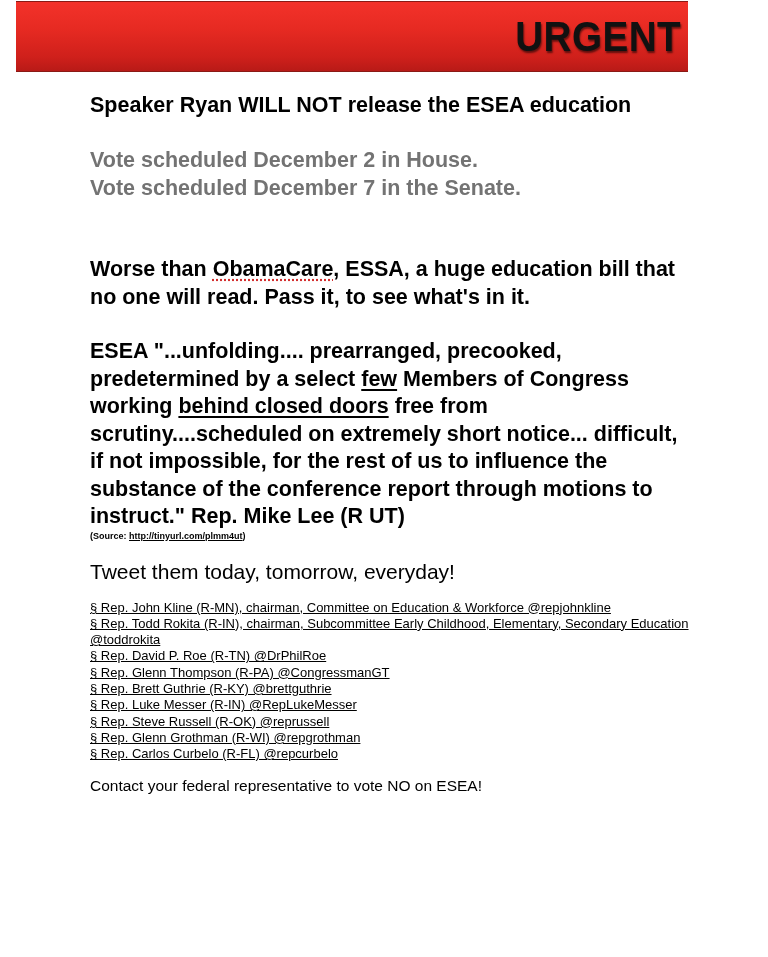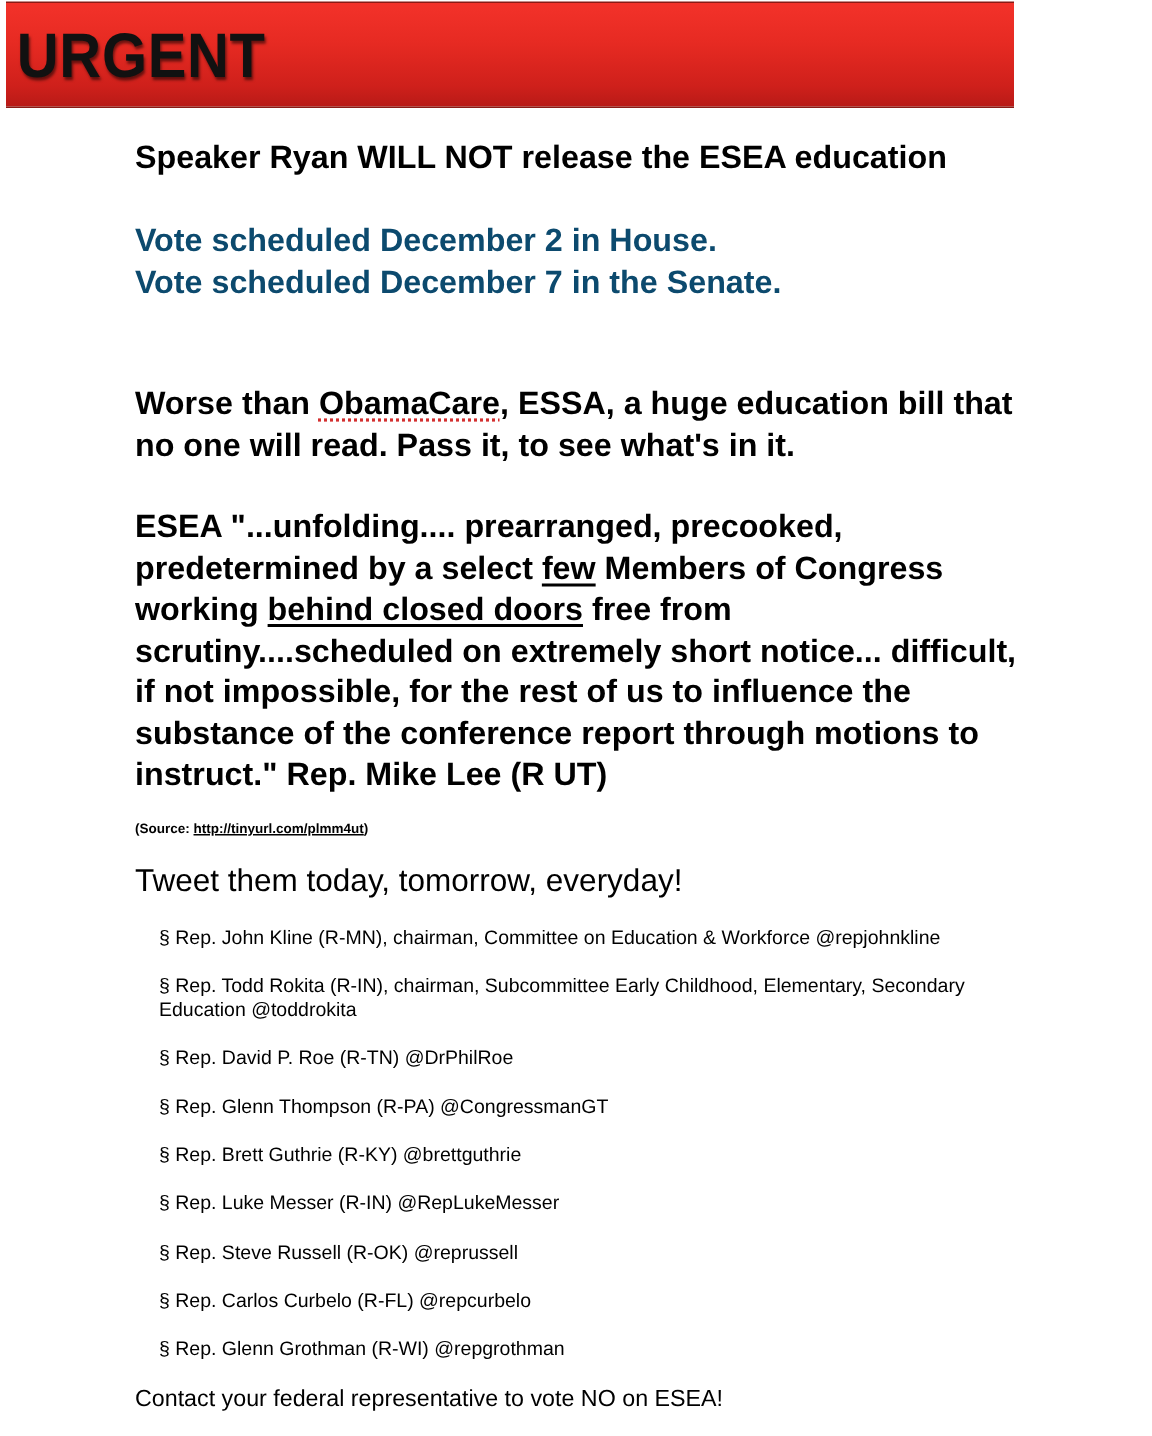--- a/index.html
+++ b/index.html
@@ -1,38 +1,38 @@
 <!DOCTYPE html>
 <html><head>
 <meta charset="utf-8">
 <style>
   html, body { margin: 0; padding: 0; background: #ffffff; }
   body { width: 768px; height: 957px; position: relative; overflow: hidden; font-family: "Liberation Sans", sans-serif; color: #000; }
   .banner {
-    position: absolute; left: 4px; top: 1px; width: 672px; height: 69px;
+    position: absolute; left: 16px; top: 1px; width: 672px; height: 69px;
     background: linear-gradient(to bottom, #f3322a 0%, #e62a22 40%, #cf201b 80%, #b81a17 100%);
     border-top: 1px solid #8a1a15; border-bottom: 1px solid #8a1a15;
-    display: flex; align-items: center; justify-content: flex-start;
+    display: flex; align-items: center; justify-content: flex-end;
   }
   .banner-title {
     font-family: "Liberation Sans", sans-serif; font-weight: bold; font-size: 42px;
     letter-spacing: 0.5px; color: #111; text-shadow: 1px 2px 2px rgba(0,0,0,0.55);
     transform: scaleX(0.92);
   }
   .content { position: absolute; left: 90px; top: 92px; width: 600px; }
   .big { font-weight: bold; font-size: 21.5px; line-height: 27.5px; margin: 0; }
-  .red { color: #0c4a6e; }
+  .red { color: #737373; }
   .gap { height: 27px; }
   .squiggle { text-decoration: underline dotted #d32f2f; text-underline-offset: 3px; }
   .ul { text-decoration: underline; text-underline-offset: 3px; }
-  .source { font-size: 9px; font-weight: bold; line-height: 11px; margin-top: 16px; }
+  .source { font-size: 9px; font-weight: bold; line-height: 11px; margin-top: 0px; }
   .source a { color: #000; text-decoration: underline; }
   .tweet { font-weight: normal; font-size: 21px; line-height: 26px; margin-top: 17px; }
   .list { margin-top: 15px; font-size: 13px; line-height: 16.3px; }
-  .list-item { margin: 16px; }
+  .list-item { margin: 0; text-decoration: underline; }
   .contact { font-weight: normal; font-size: 15.5px; line-height: 20px; margin-top: 14px; }
 </style>
 </head>
 <body>
 
 <div class="banner">
   <span class="banner-title">URGENT</span>
 </div>
 
 <div class="content">
@@ -52,18 +52,18 @@
   <div class="tweet">Tweet them today, tomorrow, everyday!</div>
 
   <div class="list">
     <p class="list-item">§ Rep. John Kline (R-MN), chairman, Committee on Education &amp; Workforce  @repjohnkline</p>
     <p class="list-item">§ Rep. Todd Rokita (R-IN), chairman, Subcommittee Early Childhood, Elementary, Secondary Education  @toddrokita</p>
     <p class="list-item">§ Rep. David P. Roe (R-TN)   @DrPhilRoe</p>
     <p class="list-item">§ Rep. Glenn Thompson (R-PA) @CongressmanGT</p>
     <p class="list-item">§ Rep. Brett Guthrie (R-KY)  @brettguthrie</p>
     <p class="list-item">§ Rep. Luke Messer (R-IN)  @RepLukeMesser</p>
     <p class="list-item">§ Rep. Steve Russell (R-OK) @reprussell</p>
+    <p class="list-item">§ Rep. Glenn Grothman (R-WI)  @repgrothman</p>
     <p class="list-item">§ Rep. Carlos Curbelo (R-FL) @repcurbelo</p>
-    <p class="list-item">§ Rep. Glenn Grothman (R-WI)  @repgrothman</p>
   </div>
 
   <div class="contact">Contact your federal representative to vote NO on ESEA!</div>
 </div>
 
 </body></html>

